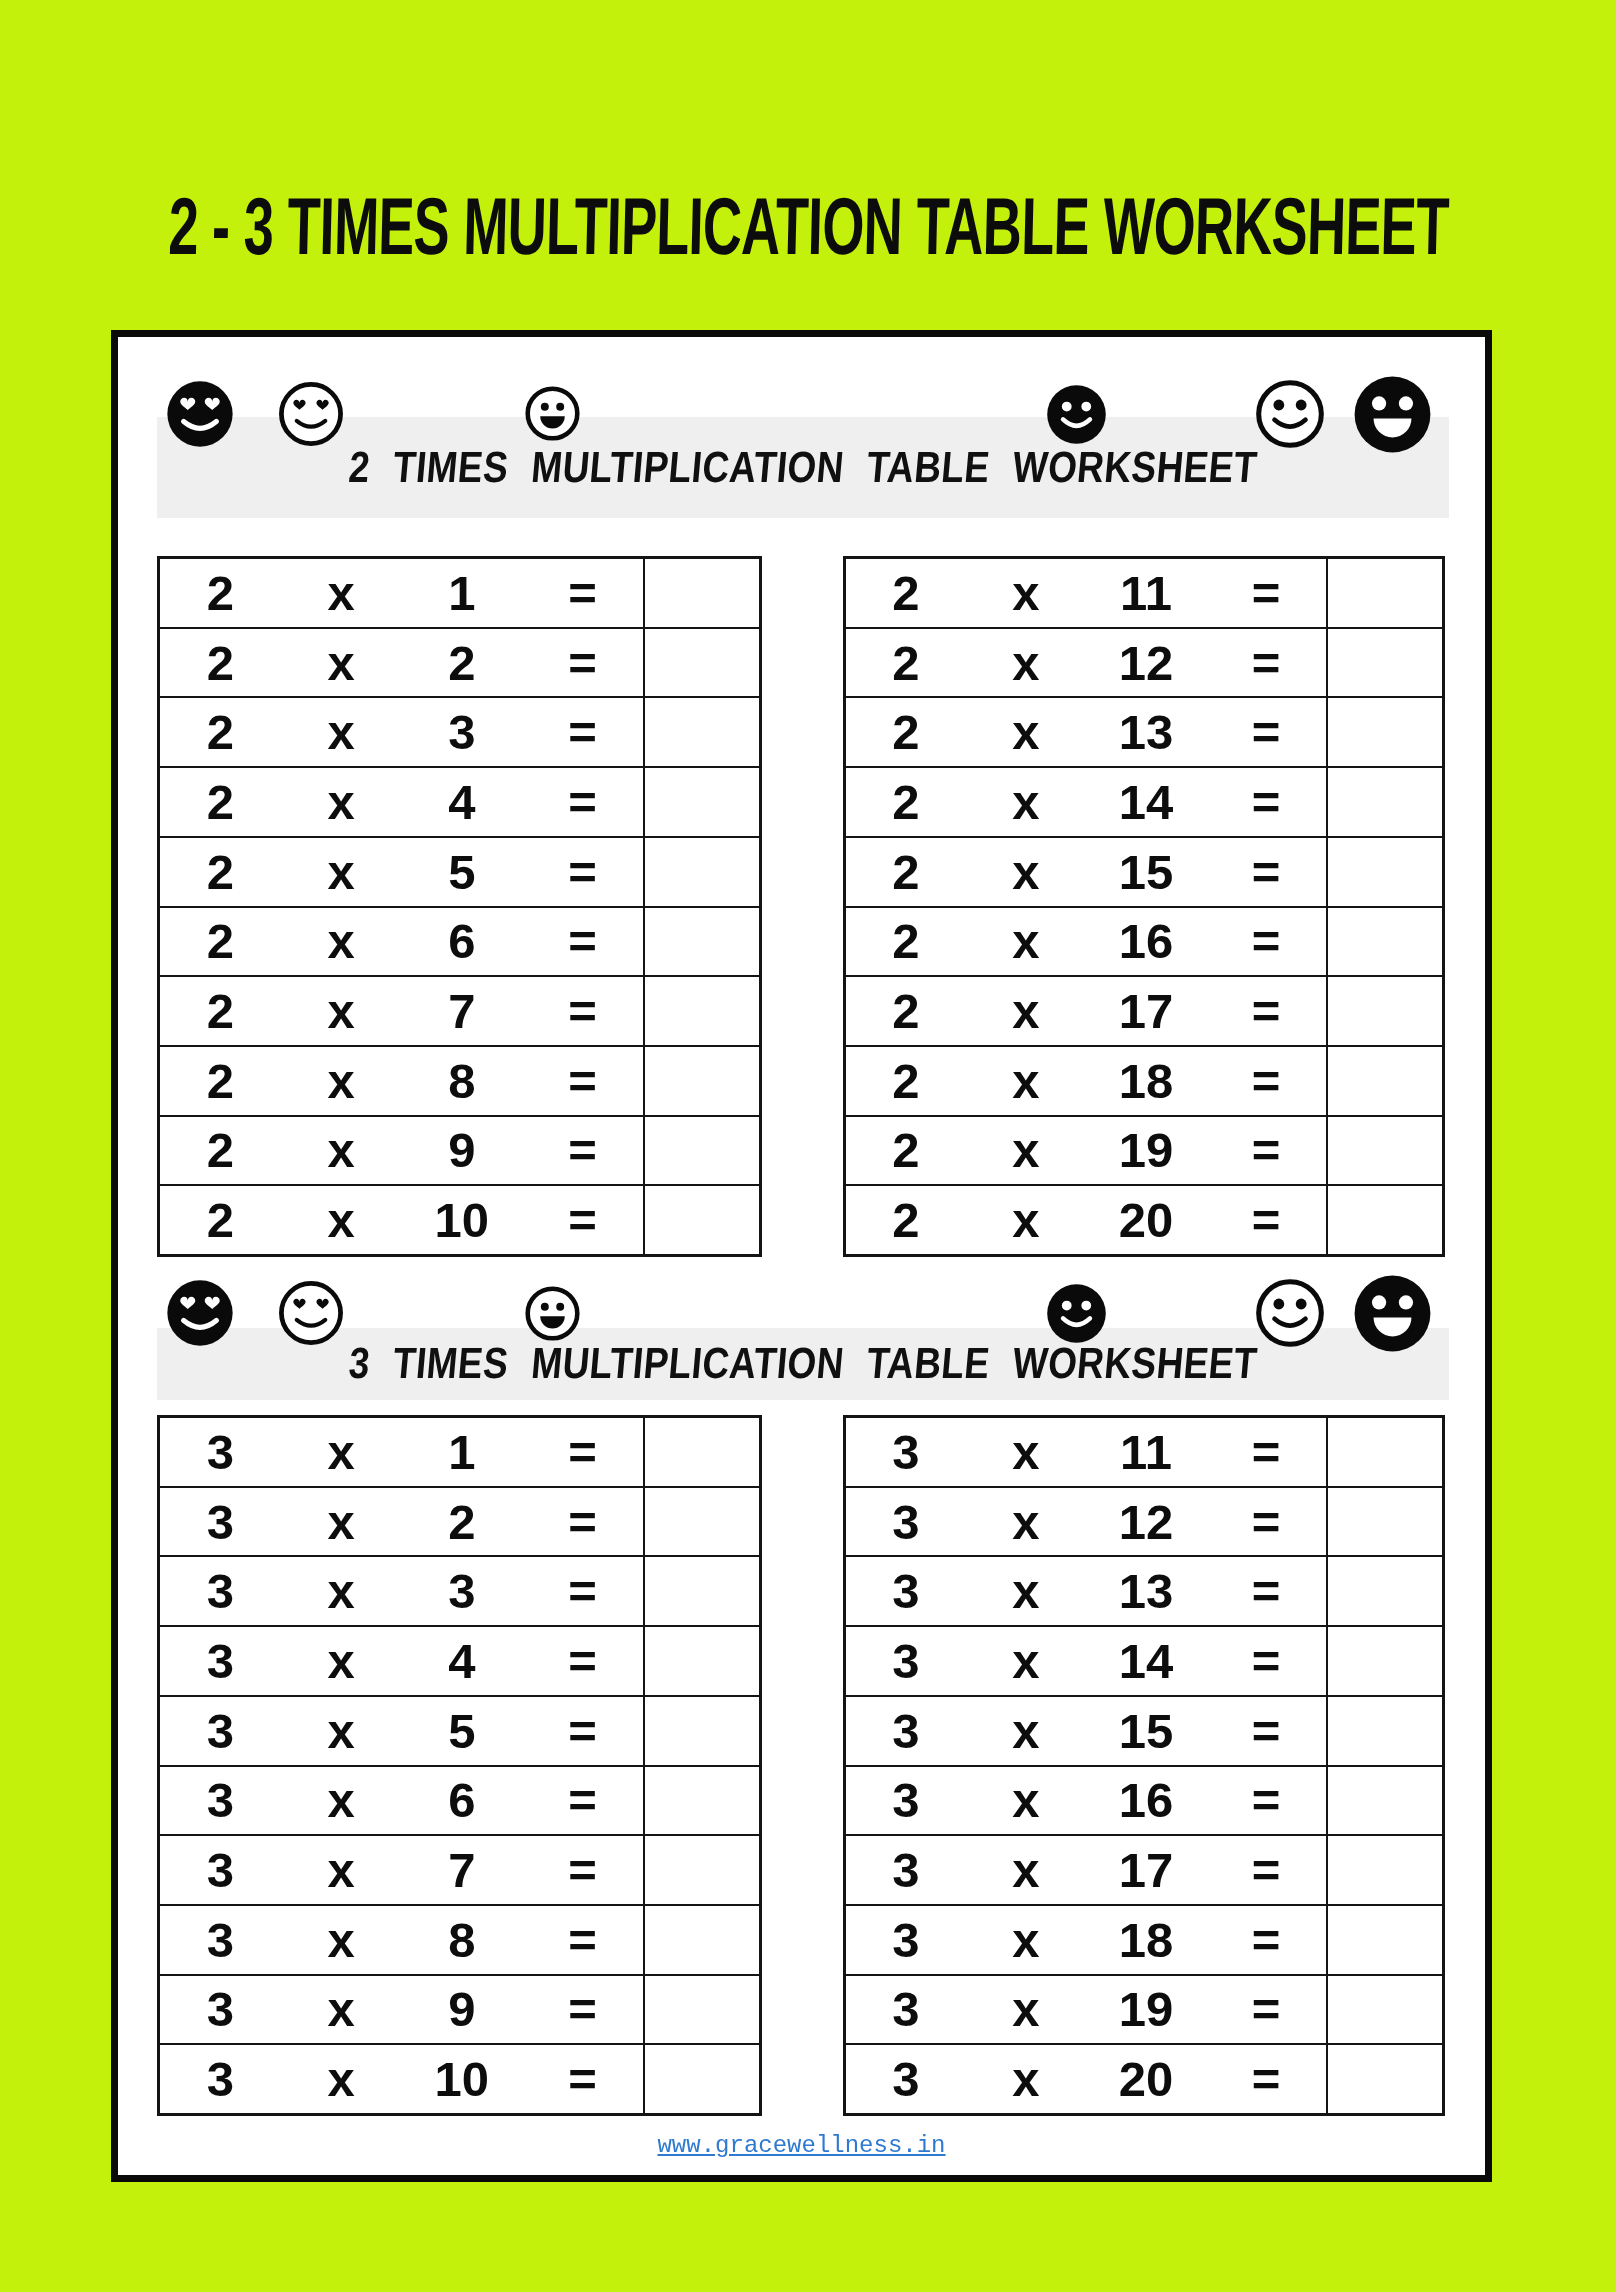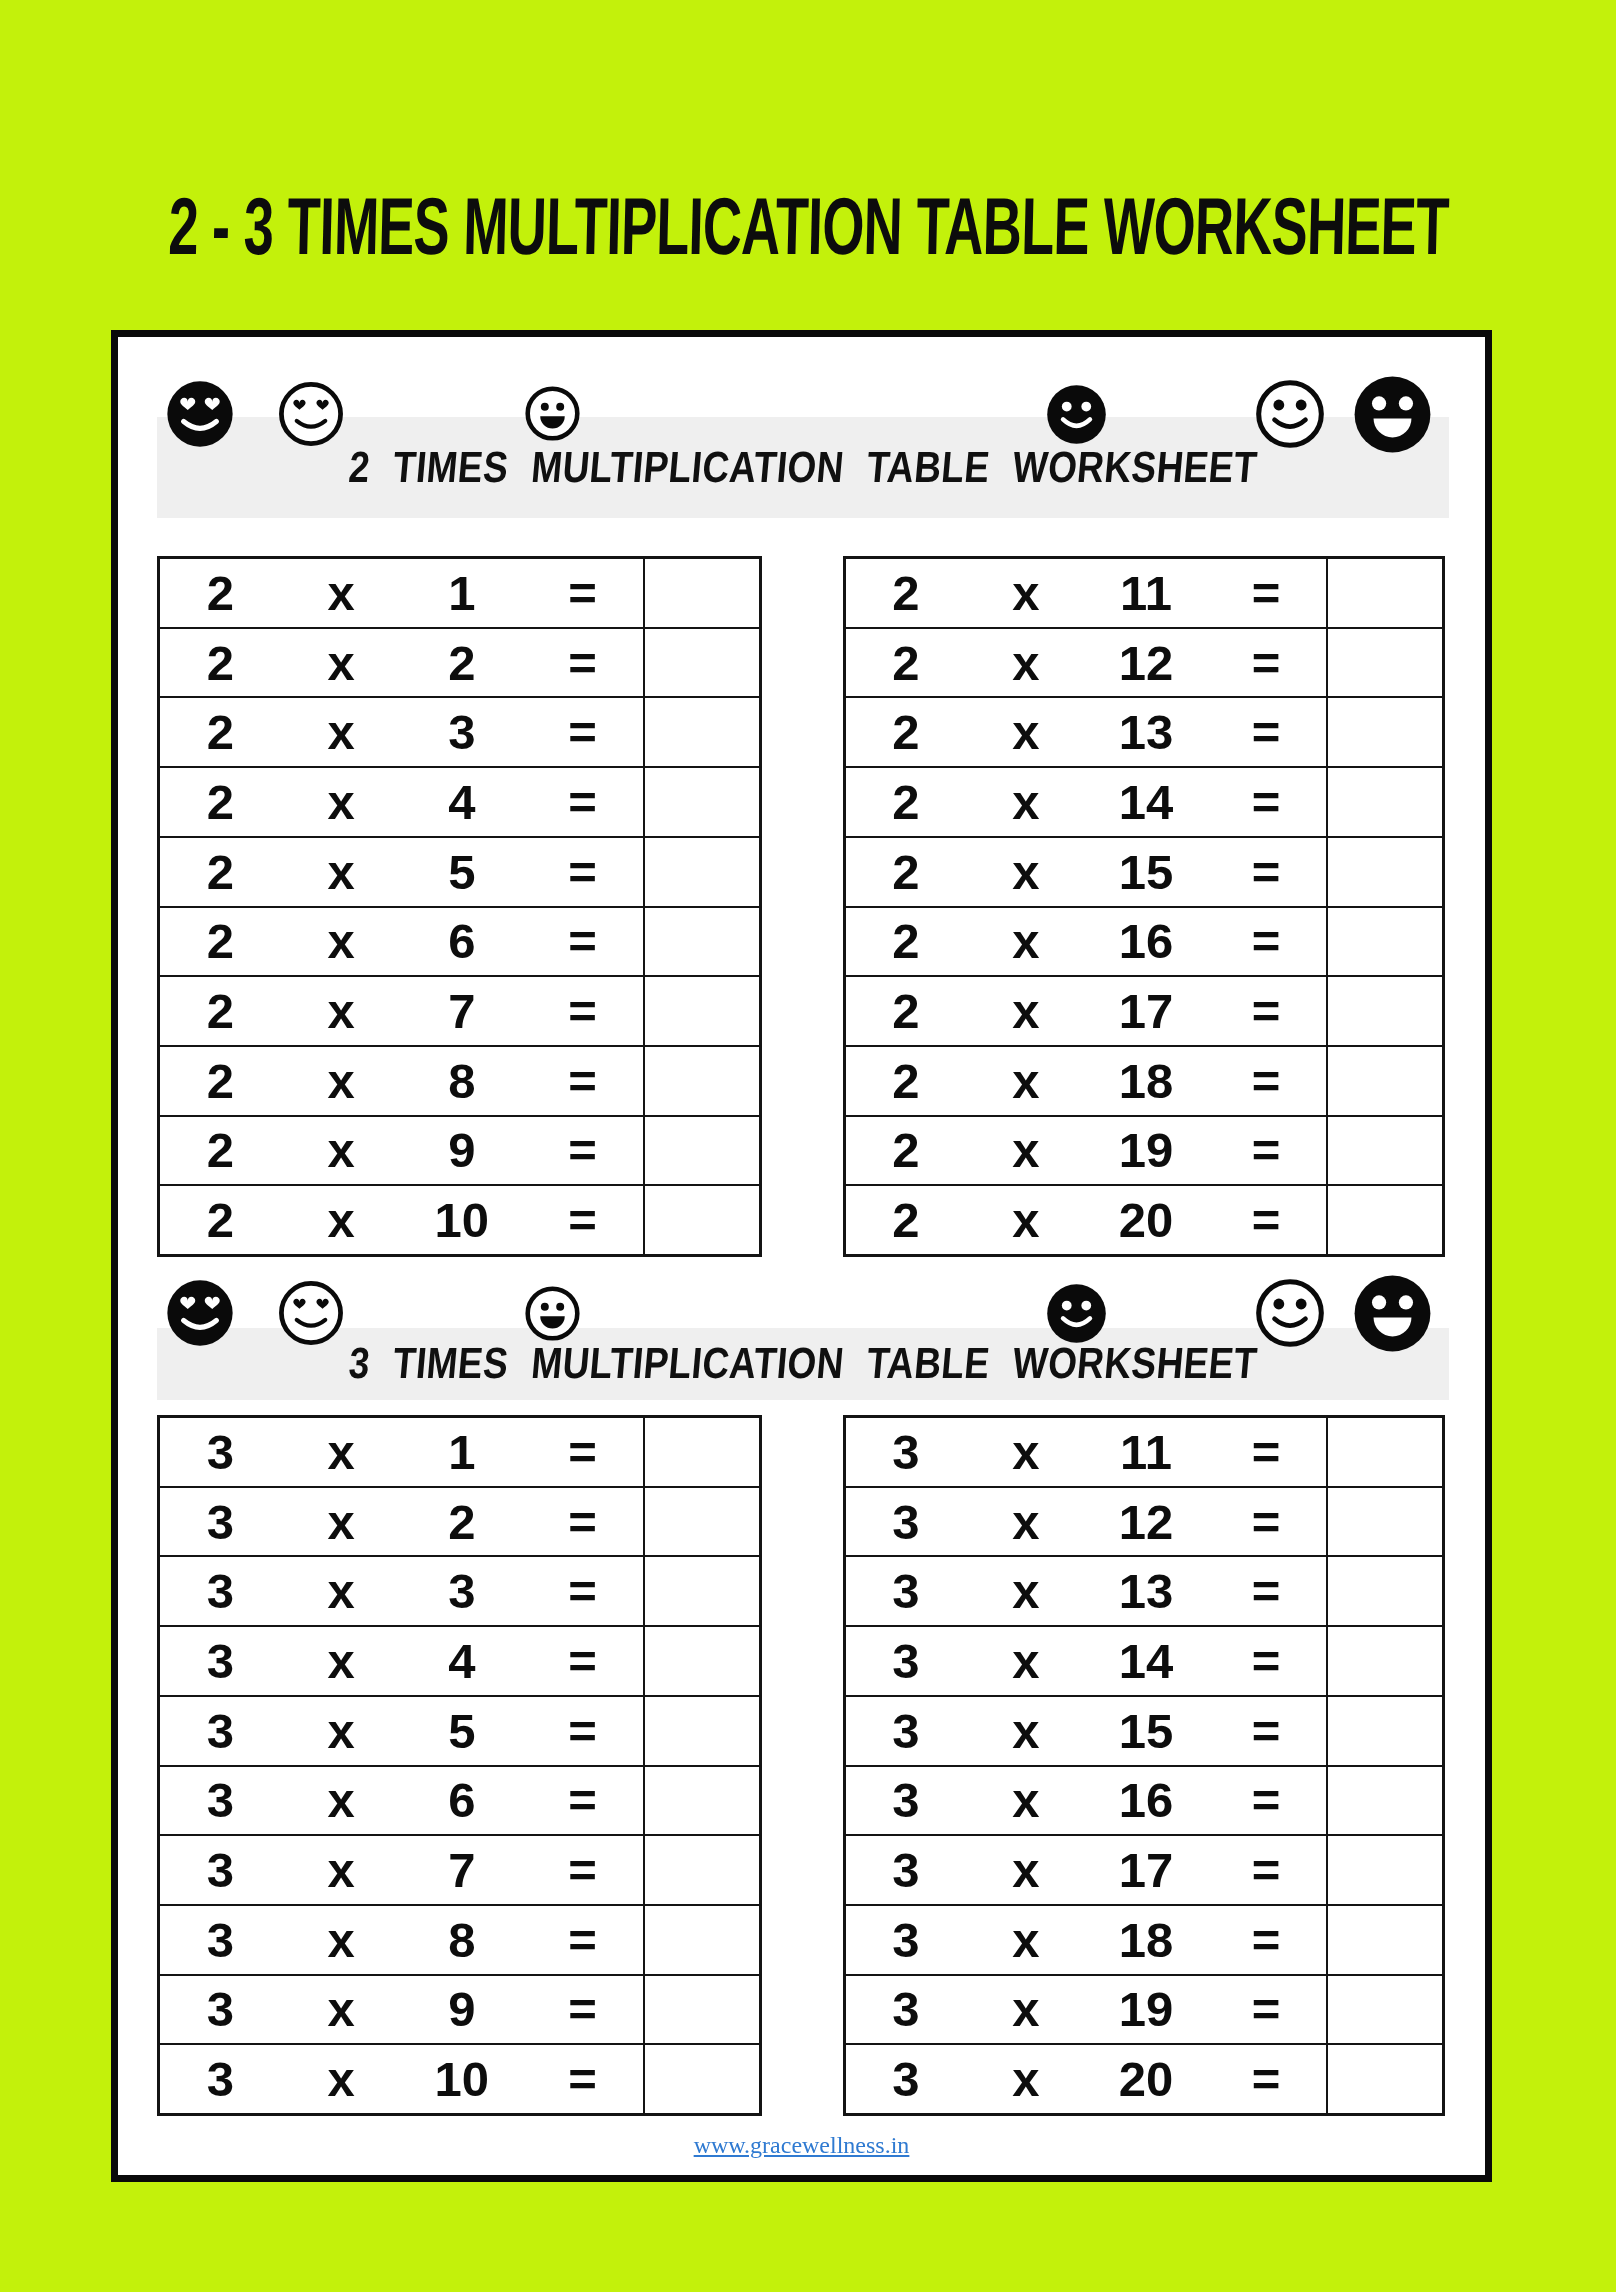--- a/index.html
+++ b/index.html
@@ -69,21 +69,21 @@
   .cell {
     flex: 1; display: flex; align-items: center; justify-content: center;
     font-size: 49px; font-weight: bold; color: #0d0d0d;
   }
   .answer { width: 116px; border-left: 2.7px solid #141414; }
   
   .footer { position: absolute; top: 1795px; left: 0; width: 100%; text-align: center; }
   .footer a {
     font-size: 24px; color: #2f7ad1;
     text-decoration: underline; cursor: pointer;
-    font-family: Liberation Serif, serif;
+    font-family: Liberation Mono, monospace;
   }
 </style>
 </head>
 <body>
 
 <svg width="0" height="0" style="position:absolute" aria-hidden="true">
   <defs>
     <symbol id="sym-heart-eyes-filled" viewBox="0 0 100 100">
       <circle cx="50" cy="50" r="48" fill="#0a0a0a"></circle>
       <path fill="#fff" transform="translate(21,26)" d="M11 6 C11 2.2 8.6 0 5.8 0 C2.4 0 0 2.6 0 5.5 C0 9.5 3.7 12.1 11 18 C18.3 12.1 22 9.5 22 5.5 C22 2.6 19.6 0 16.2 0 C13.4 0 11 2.2 11 6 Z"></path>

